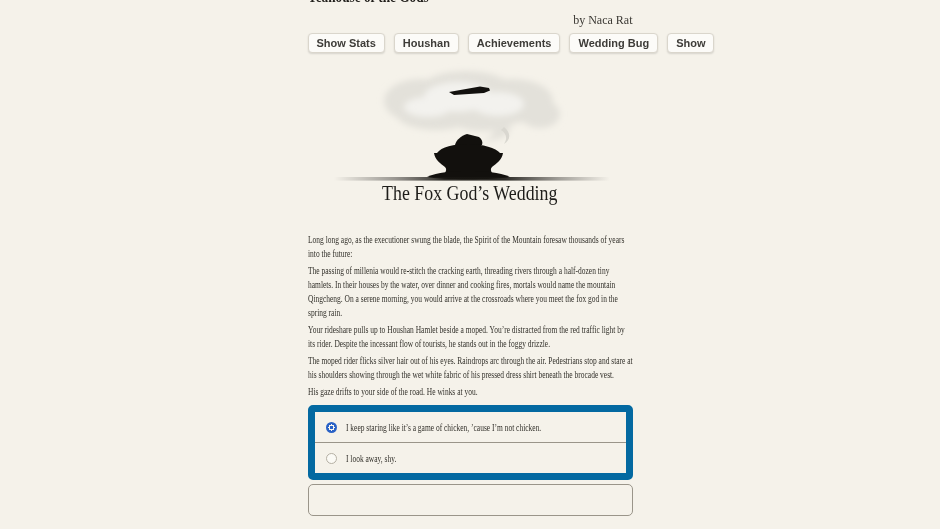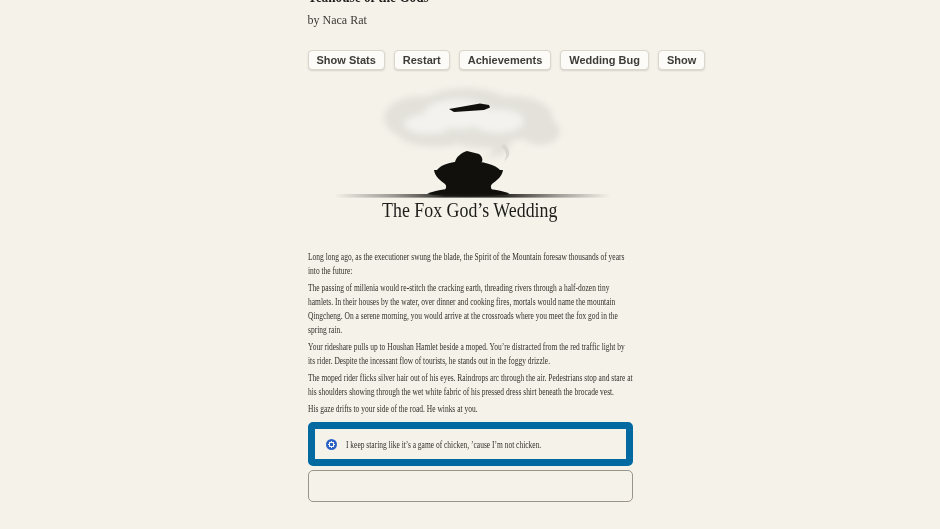--- a/index.html
+++ b/index.html
@@ -11,23 +11,23 @@
   }
   .page{width:325px;margin:0 auto;position:relative;}
 
   
   .game-title{
     font-size:17px;font-weight:600;color:#211f1b;
     line-height:20px;margin:-13px 0 0 0;
     transform:scaleX(0.78);transform-origin:0 0;width:128%;
     white-space:nowrap;
   }
-  .byline{font-size:12px;color:#3b3934;line-height:15px;margin:6px 0 0 0;}
+  .byline{font-size:12px;color:#3b3934;line-height:15px;margin:6px 0 0 0;text-align:right;}
 
-  .toolbar{margin-top:22px;display:flex;gap:9px;}
+  .toolbar{margin-top:5px;display:flex;gap:9px;}
   .toolbar button{
     font-family:"Liberation Sans", sans-serif;
     font-size:11px;font-weight:600;color:#3e3c38;
     background:#fcfbf8;border:1px solid #dad6cc;border-radius:4px;
     padding:3px 8px;line-height:12px;
     box-shadow:0 1px 2px rgba(0,0,0,0.13);
     cursor:pointer;white-space:nowrap;
   }
 
   .illustration{display:block;margin-top:6px;}
@@ -79,21 +79,21 @@
 </head>
 <body>
 
 <div class="page">
 
   <h1 class="game-title">Teahouse of the Gods</h1>
   <div class="byline">by Naca Rat</div>
 
   <div class="toolbar">
     <button>Show Stats</button>
-    <button>Restart</button>
+    <button>Houshan</button>
     <button>Achievements</button>
     <button>Wedding Bug</button>
     <button>Show</button>
   </div>
 
   <svg class="illustration" viewBox="0 0 325 122" width="325" height="122" aria-hidden="true">
     <defs>
       <filter id="soft" x="-30%" y="-30%" width="160%" height="160%">
         <feGaussianBlur stdDeviation="3"></feGaussianBlur>
       </filter>
@@ -147,17 +147,21 @@
     <p>The moped rider flicks silver hair out of his eyes. Raindrops arc through the air. Pedestrians stop and stare at his shoulders showing through the wet white fabric of his pressed dress shirt beneath the brocade vest.</p>
     <p>His gaze drifts to your side of the road. He winks at you.</p>
   </div>
 
   <div class="choices">
     <div class="choice-group">
       <div class="choice-row">
         <span class="radio sel"></span>
         <div class="choice-text">I keep staring like it’s a game of chicken, ’cause I’m not chicken.</div>
       </div>
+      <div class="choice-row">
+        <span class="radio unsel"></span>
+        <div class="choice-text">I look away, shy.</div>
+      </div>
     </div>
     <div class="cutoff-row"></div>
   </div>
 
 </div>
 
 </body></html>

